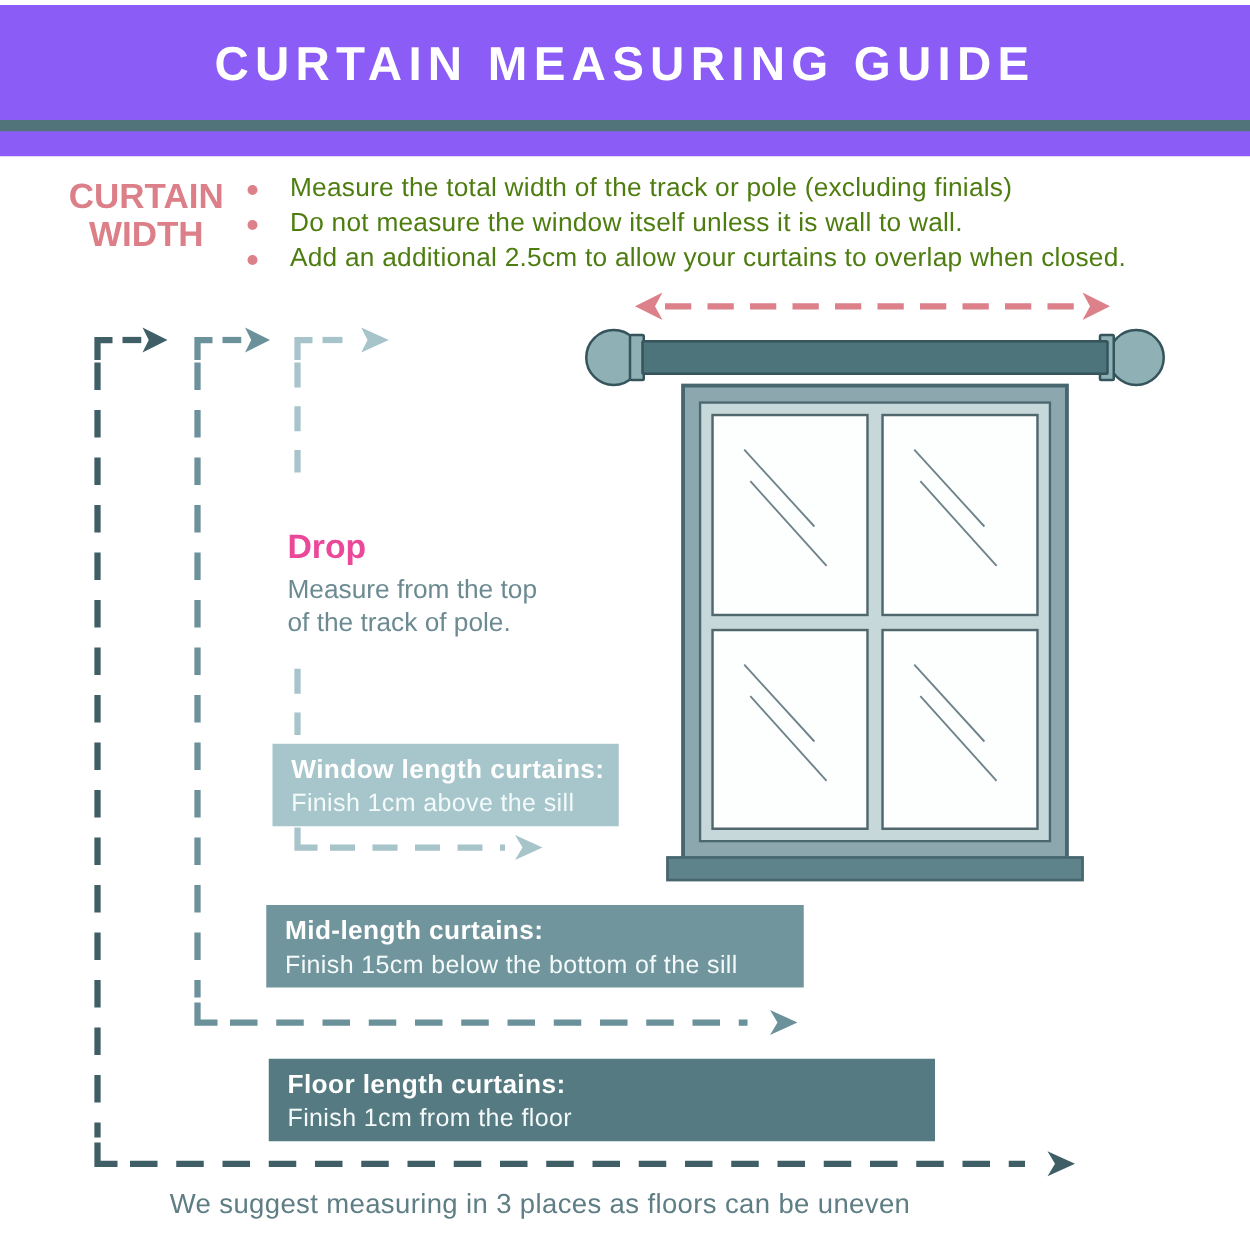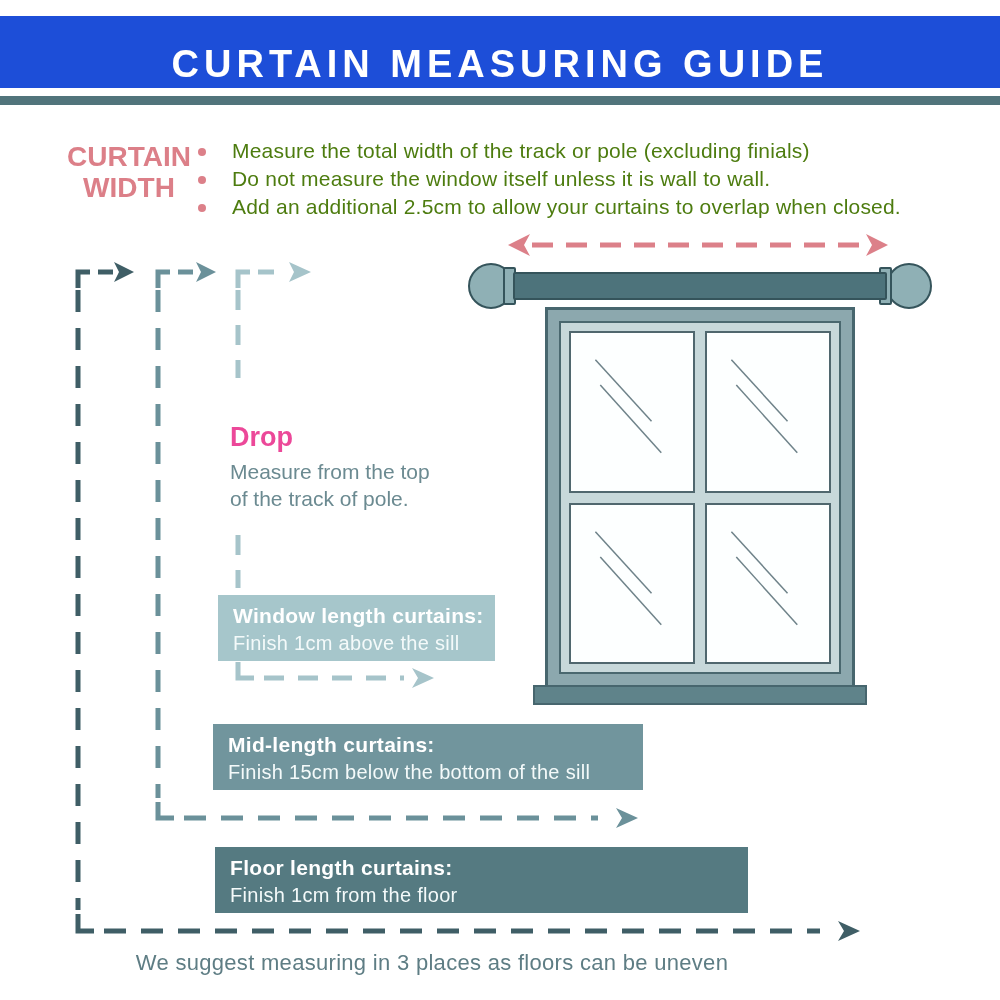--- a/index.html
+++ b/index.html
@@ -2,36 +2,35 @@
 <html><head>
 <meta charset="utf-8">
 <style>
   html,body{margin:0;padding:0;background:#ffffff;}
   .canvas{
     position:relative;width:1000px;height:1000px;background:#ffffff;
     font-family:"Liberation Sans",sans-serif;overflow:hidden;
   }
   
   .header{
-    position:absolute;left:0;top:16px;width:1000px;height:72px;
-    background:#1d4ed8;
+    position:absolute;left:0;top:4px;width:1000px;height:121px;
+    background:#8b5cf6;
   }
   .header h1{
     margin:0;line-height:96px;text-align:center;color:#ffffff;
     font-size:38px;font-weight:bold;letter-spacing:5px;
   }
   .header-strip{
     position:absolute;left:0;top:96px;width:1000px;height:9px;background:#51747b;
   }
   
   .width-label{
     position:absolute;left:47px;top:141px;width:140px;
     color:#dc7f88;font-size:28px;font-weight:bold;line-height:1.12;
     text-align:center;
-    margin-left:12px;
   }
   .bullets{
     position:absolute;left:196px;top:139px;width:780px;
     list-style:none;margin:0;padding:0;
   }
   .bullets li{
     display:flex;align-items:flex-start;height:28px;
     color:#4d7c0f;font-size:21px;letter-spacing:0.2px;
   }
   .bullets .dot{

